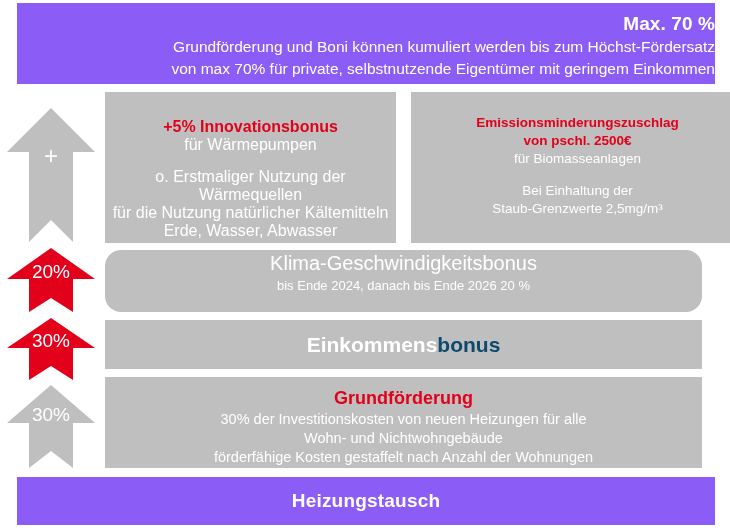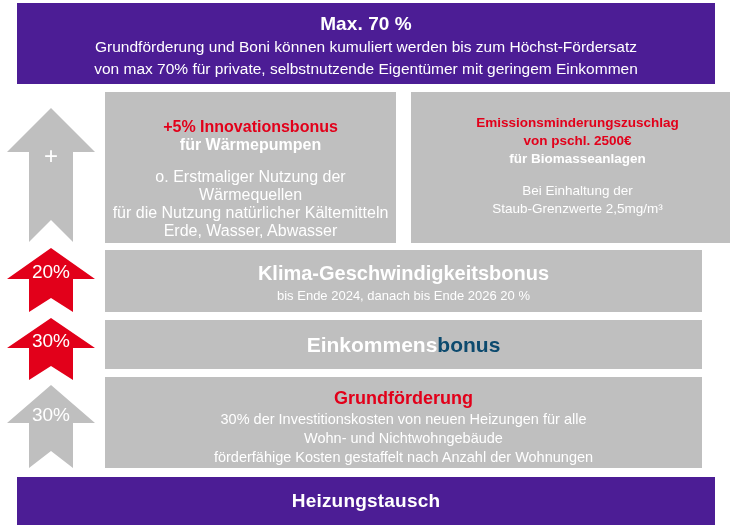--- a/index.html
+++ b/index.html
@@ -18,23 +18,23 @@
   .stage {
     position: absolute;
     left: 0; top: 0;
     width: 730px;
     height: 530px;
   }
 
   
   .banner {
     position: absolute;
-    background: #4c1d95;
-    color: #ffffff;
-    text-align: center;
+    background: #8b5cf6;
+    color: #ffffff;
+    text-align: right;
     box-sizing: border-box;
   }
   .banner-top {
     left: 17px;
     top: 3px;
     width: 698px;
     height: 81px;
     padding-top: 9px;
   }
   .banner-top .headline {
@@ -70,21 +70,21 @@
     color: #ffffff;
     text-align: center;
     box-sizing: border-box;
   }
   .box .title {
     font-weight: bold;
     color: #E2001A;
     line-height: 18px;
   }
   .box .title-white {
-    font-weight: bold;
+    font-weight: normal;
     color: #ffffff;
     line-height: 18px;
   }
   .box .body {
     color: #ffffff;
     line-height: 18px;
   }
 
   
   .box-innovation {
@@ -104,21 +104,22 @@
     font-size: 13.5px;
   }
   .box-spacer { height: 14px; }
 
   
   .box-klima {
     left: 105px;
     top: 250px;
     width: 597px;
     height: 62px;
-    padding-top: 10px;
+    padding-top: 0;
+    border-radius: 16px;
   }
   .box-klima .title-white { font-size: 20px; line-height: 26px; }
   .box-klima .body { font-size: 13px; line-height: 20px; }
 
   
   .box-einkommen {
     left: 105px;
     top: 320px;
     width: 597px;
     height: 49px;

